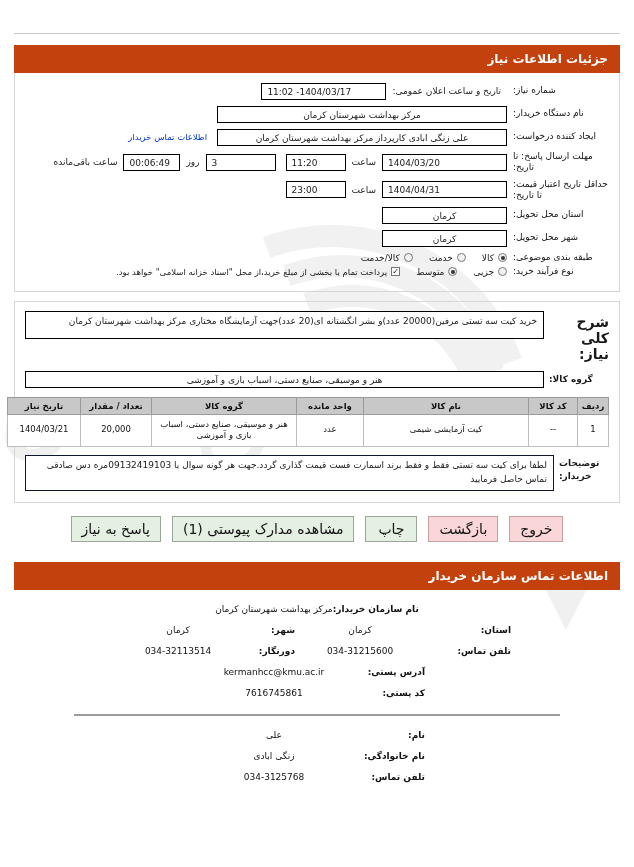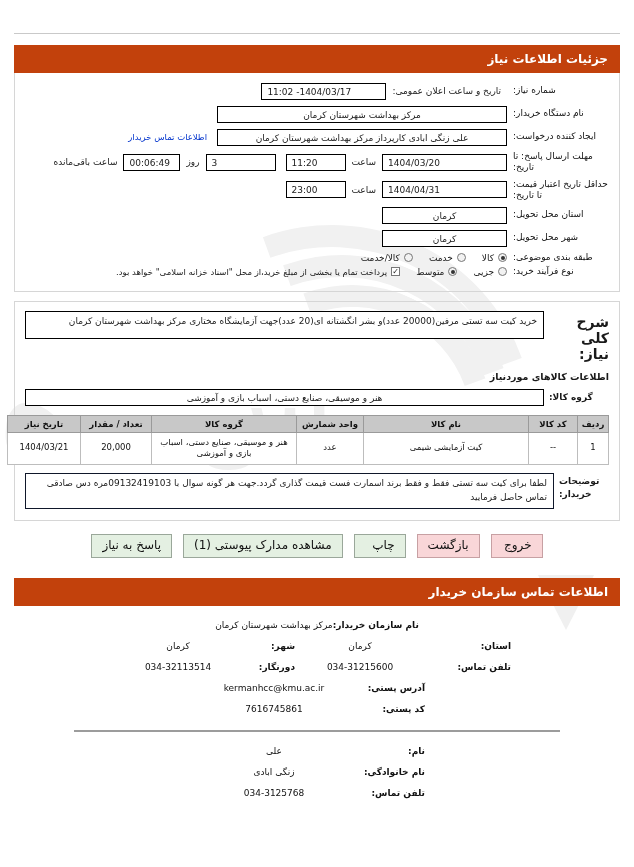--- a/index.html
+++ b/index.html
@@ -299,24 +299,24 @@
   
   .btnbar {
     display: flex;
     justify-content: center;
     gap: 11px;
     margin: 13px 0 0 0;
   }
   .btn {
     border: 1px solid #9aa79a;
     background: #e4f0e2;
-    font-size: 12px;
+    font-size: 14px;
     padding: 3px 10px;
     min-width: 52px;
-    text-align: right;
+    text-align: center;
     cursor: pointer;
     color: #111;
     font-family: inherit;
     line-height: 1.3;
     white-space: nowrap;
   }
   .btn.pink {
     background: #f9d6d8;
     border-color: #c7a0a3;
   }
@@ -461,34 +461,33 @@
 
   </div>
 
   <div class="panel2">
 
     <div class="desc-row">
       <div class="desc-label">شرح کلی نیاز:</div>
       <div class="desc-box">خرید کیت سه تستی مرفین(20000 عدد)و بشر انگشتانه ای(20 عدد)جهت آزمایشگاه  مختاری مرکز بهداشت  شهرستان کرمان</div>
     </div>
 
-    <div class="subtitle">اطلاعات کالاهای موردنیاز</div>
 
     <div class="grp-row">
       <div class="grp-label">گروه کالا:</div>
       <div class="grp-box">هنر و موسیقی، صنایع دستی، اسباب بازی و آموزشی</div>
     </div>
 
     <table class="goods">
       <thead>
         <tr>
           <th class="col-radif">ردیف</th>
           <th class="col-code">کد کالا</th>
           <th class="col-name">نام کالا</th>
-          <th class="col-unit">واحد شمارش</th>
+          <th class="col-unit">واحد مانده</th>
           <th class="col-group">گروه کالا</th>
           <th class="col-qty">تعداد / مقدار</th>
           <th class="col-date">تاریخ نیاز</th>
         </tr>
       </thead>
       <tbody>
         <tr>
           <td>1</td>
           <td>--</td>
           <td>کیت آزمایشی شیمی</td>

